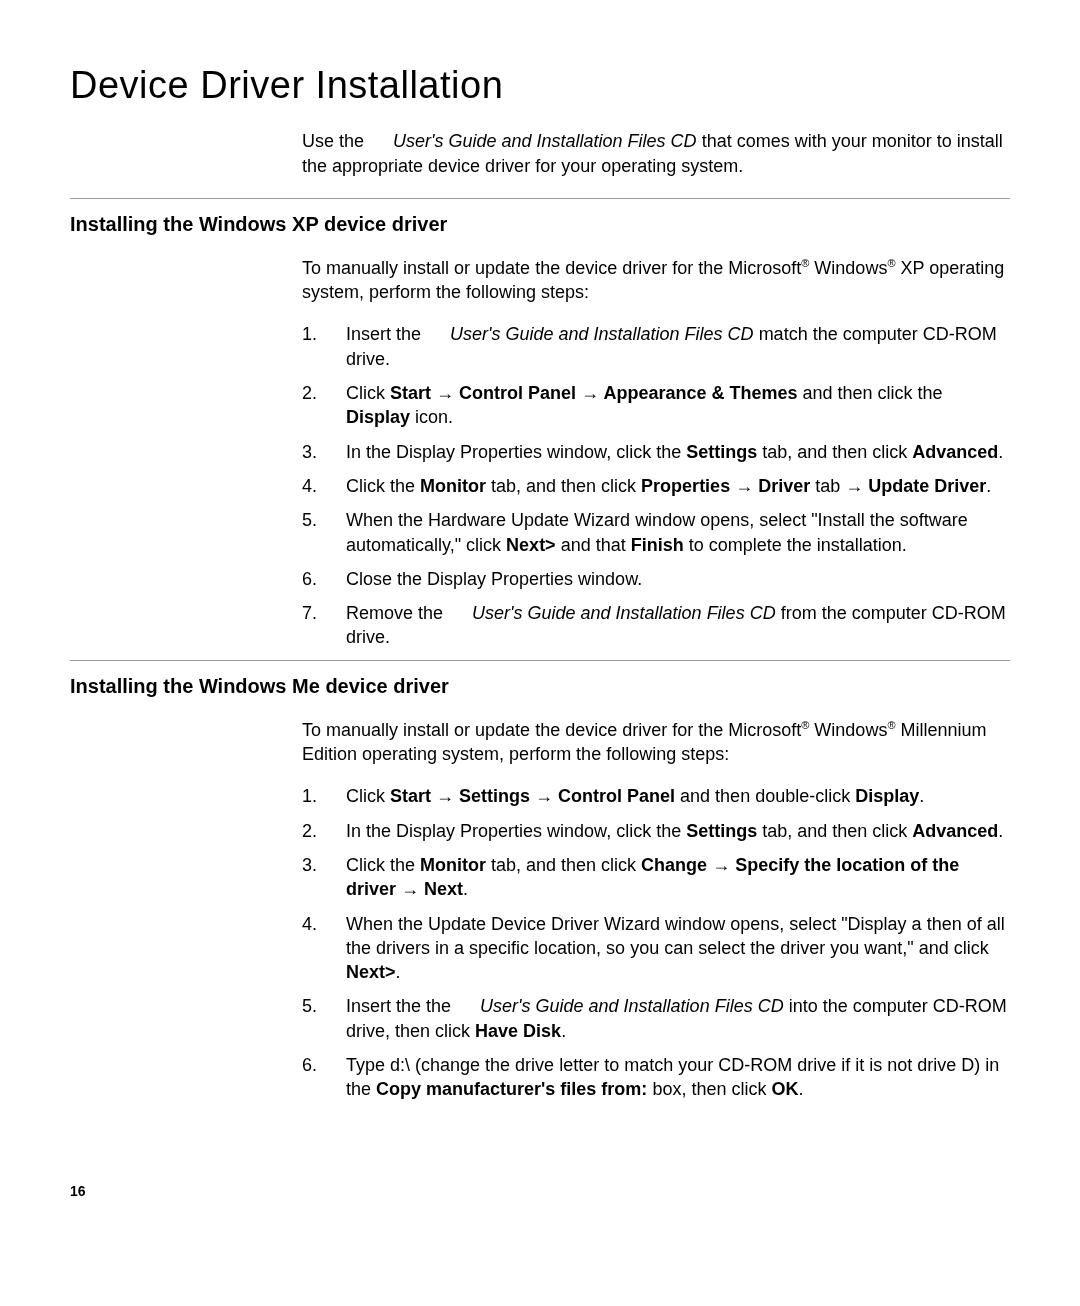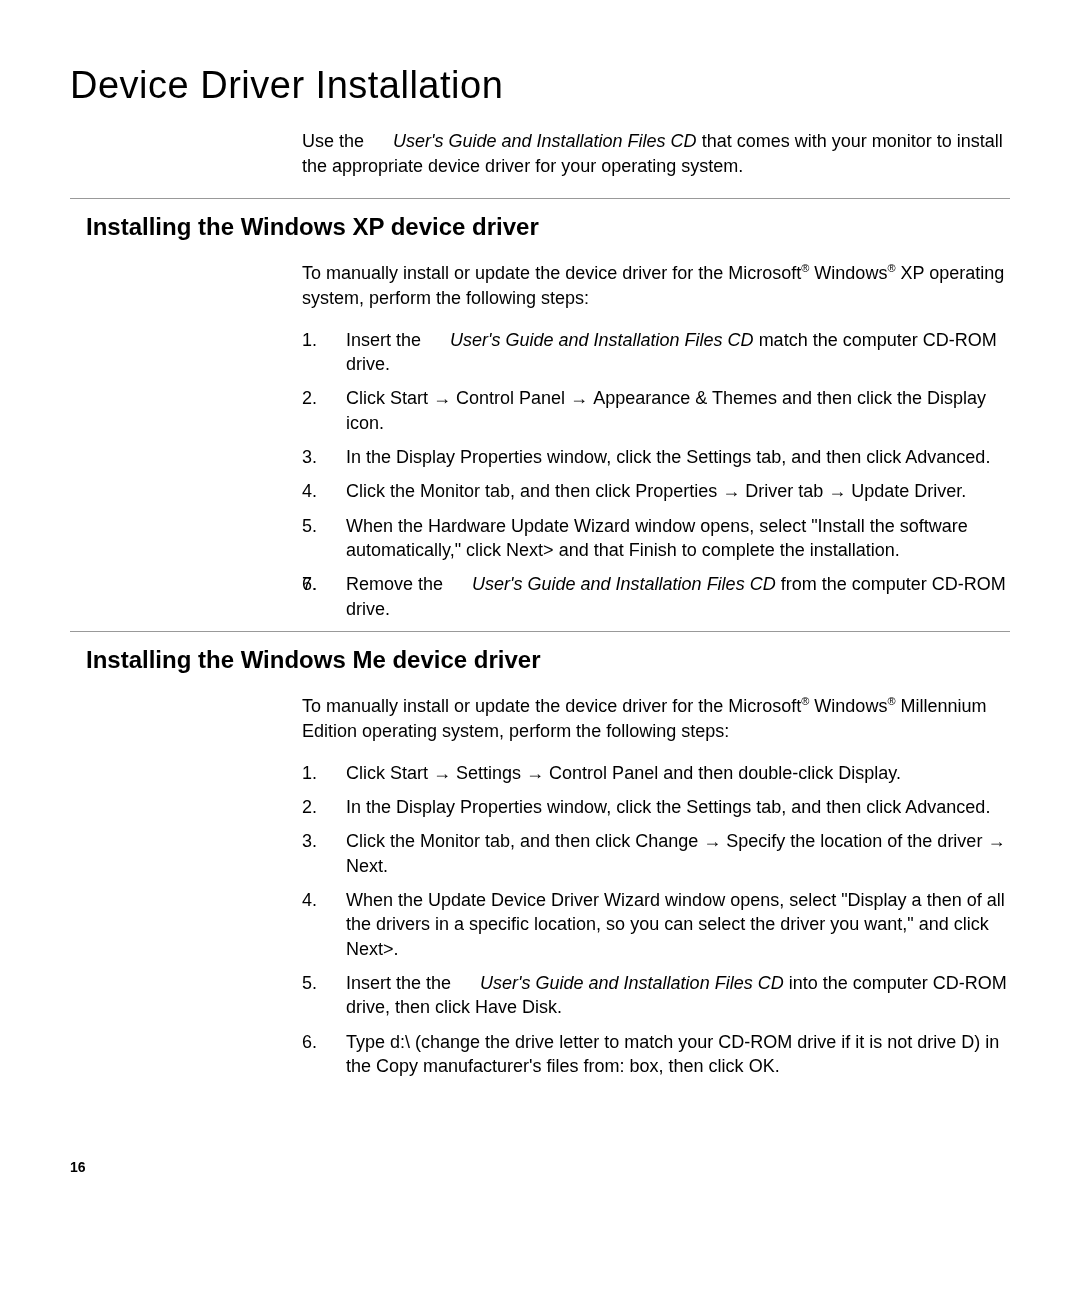--- a/index.html
+++ b/index.html
@@ -22,23 +22,23 @@
     margin-left: 232px;
     font-size: 18px;
     margin-bottom: 20px;
   }
   hr {
     border: none;
     border-top: 1px solid #999;
     margin: 10px 0 12px 0;
   }
   h2 {
-    font-size: 24px;
+    font-size: 20px;
     font-weight: bold;
-    margin: 8px 0 18px 16px;
+    margin: 8px 0 18px 0;
   }
   .section-body {
     margin-left: 232px;
     font-size: 18px;
   }
   .section-intro {
     margin-bottom: 18px;
   }
   ol {
     margin: 0;
@@ -49,21 +49,21 @@
   ol li {
     margin-bottom: 10px;
     position: relative;
   }
   ol li .num {
     position: absolute;
     left: -44px;
     width: 30px;
     text-align: left;
   }
-  .bold { font-weight: normal; }
+  .bold { font-weight: bold; }
   .italic { font-style: italic; margin-left: 24px; }
   sup.reg {
     font-size: 11px;
     vertical-align: super;
   }
   .arrow {
     font-weight: bold;
   }
   .page-number {
     font-size: 14px;
@@ -87,21 +87,21 @@
 <div class="section-body">
   <p class="section-intro">
     <span>To manually install or update the device driver for the Microsoft</span><sup class="reg">®</sup><span> Windows</span><sup class="reg">®</sup><span> XP operating system, perform the following steps:</span>
   </p>
   <ol>
     <li><span class="num">1.</span><span>Insert the </span><span class="italic">User's Guide and Installation Files CD</span><span> match the computer CD-ROM drive.</span></li>
     <li><span class="num">2.</span><span>Click </span><span class="bold">Start</span><span class="arrow"> → </span><span class="bold">Control Panel</span><span class="arrow"> → </span><span class="bold">Appearance &amp; Themes</span><span> and then click the </span><span class="bold">Display</span><span> icon.</span></li>
     <li><span class="num">3.</span><span>In the Display Properties window, click the </span><span class="bold">Settings</span><span> tab, and then click </span><span class="bold">Advanced</span><span>.</span></li>
     <li><span class="num">4.</span><span>Click the </span><span class="bold">Monitor</span><span> tab, and then click </span><span class="bold">Properties</span><span class="arrow"> → </span><span class="bold">Driver</span><span> tab </span><span class="arrow"> → </span><span class="bold">Update Driver</span><span>.</span></li>
     <li><span class="num">5.</span><span>When the Hardware Update Wizard window opens, select "Install the software automatically," click </span><span class="bold">Next&gt;</span><span> and that </span><span class="bold">Finish</span><span> to complete the installation.</span></li>
-    <li><span class="num">6.</span></li>
+    <li><span class="num">6.</span><span>Close the Display Properties window.</span></li>
     <li><span class="num">7.</span><span>Remove the </span><span class="italic">User's Guide and Installation Files CD</span><span> from the computer CD-ROM drive.</span></li>
   </ol>
 </div>
 
 <hr>
 
 <h2>Installing the Windows Me device driver</h2>
 
 <div class="section-body">
   <p class="section-intro">

